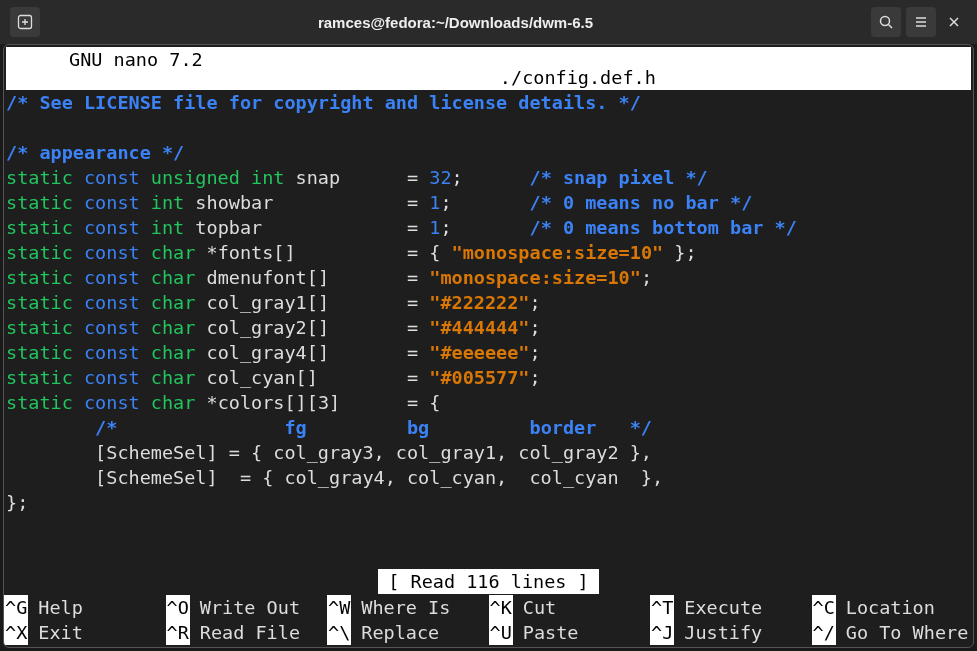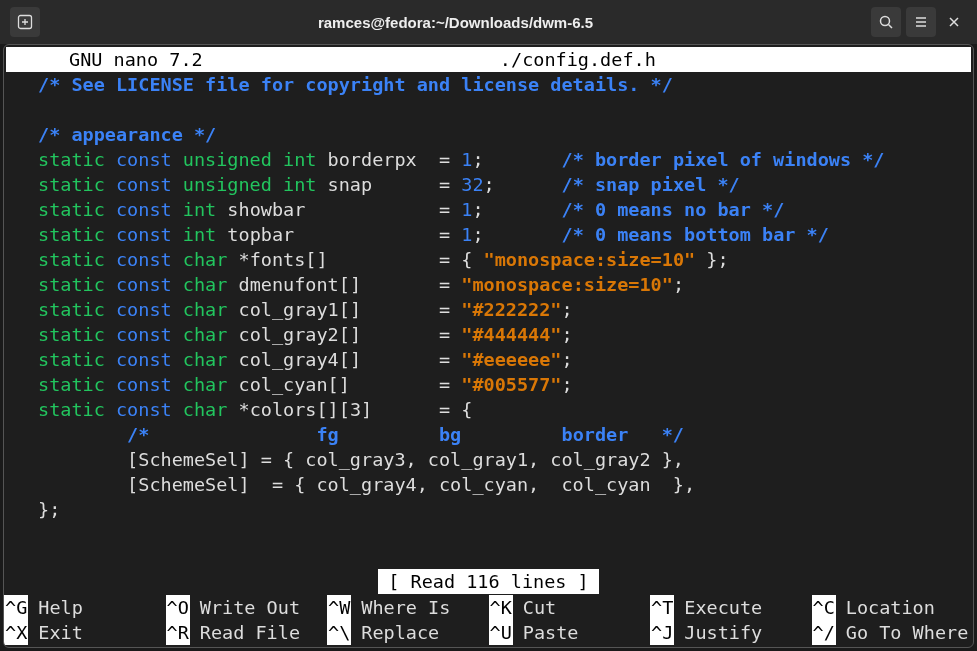--- a/index.html
+++ b/index.html
@@ -66,26 +66,26 @@
   padding: 2px;
   overflow: hidden;
 }
 .nano-header {
   background: #fff;
   color: #000;
   display: flex;
   padding: 0 18px;
 }
 .nano-header-left { flex: 0 0 auto; margin-left: 45px; }
-.nano-header-file { flex: 1; text-align: center; }
+.nano-header-file { flex: 1; text-align: center; margin-top: 18px; }
 
 .editor {
   padding: 0 0;
 }
-.ln { white-space: pre; display: block; margin-left: 32px; }
+.ln { white-space: pre; display: block; }
 
 .cmt { color: #3b82f6; font-weight: bold; }
 .kw-static { color: #22c55e; }
 .kw-const { color: #3b82f6; }
 .kw-type { color: #22c55e; }
 .str { color: #d97706; font-weight: bold; }
 .num { color: #3b82f6; }
 
 .nano-status {
   position: absolute;
@@ -157,21 +157,20 @@
 <div class="terminal">
   <div class="nano-header">
     <span class="nano-header-left">GNU nano 7.2</span>
     <span class="nano-header-file">./config.def.h</span>
   </div>
 
   <div class="editor" id="editor">
       <span class="ln"><span class="cmt">/* See LICENSE file for copyright and license details. */</span></span>
       <span class="ln">&nbsp;</span>
       <span class="ln"><span class="cmt">/* appearance */</span></span>
-      <span class="ln"><span class="kw-static">static</span><span></span><span class="kw-const"> const</span><span class="kw-type"> unsigned int</span><span> borderpx  = </span><span class="num">1</span><span>;       </span><span class="cmt">/* border pixel of windows */</span></span>
       <span class="ln"><span class="kw-static">static</span><span></span><span class="kw-const"> const</span><span class="kw-type"> unsigned int</span><span> snap      = </span><span class="num">32</span><span>;      </span><span class="cmt">/* snap pixel */</span></span>
       <span class="ln"><span class="kw-static">static</span><span></span><span class="kw-const"> const</span><span class="kw-type"> int</span><span> showbar            = </span><span class="num">1</span><span>;       </span><span class="cmt">/* 0 means no bar */</span></span>
       <span class="ln"><span class="kw-static">static</span><span></span><span class="kw-const"> const</span><span class="kw-type"> int</span><span> topbar             = </span><span class="num">1</span><span>;       </span><span class="cmt">/* 0 means bottom bar */</span></span>
       <span class="ln"><span class="kw-static">static</span><span></span><span class="kw-const"> const</span><span class="kw-type"> char</span><span> *fonts[]          = { </span><span class="str">"monospace:size=10"</span><span> };</span></span>
       <span class="ln"><span class="kw-static">static</span><span></span><span class="kw-const"> const</span><span class="kw-type"> char</span><span> dmenufont[]       = </span><span class="str">"monospace:size=10"</span><span>;</span></span>
       <span class="ln"><span class="kw-static">static</span><span></span><span class="kw-const"> const</span><span class="kw-type"> char</span><span> col_gray1[]       = </span><span class="str">"#222222"</span><span>;</span></span>
       <span class="ln"><span class="kw-static">static</span><span></span><span class="kw-const"> const</span><span class="kw-type"> char</span><span> col_gray2[]       = </span><span class="str">"#444444"</span><span>;</span></span>
       <span class="ln"><span class="kw-static">static</span><span></span><span class="kw-const"> const</span><span class="kw-type"> char</span><span> col_gray4[]       = </span><span class="str">"#eeeeee"</span><span>;</span></span>
       <span class="ln"><span class="kw-static">static</span><span></span><span class="kw-const"> const</span><span class="kw-type"> char</span><span> col_cyan[]        = </span><span class="str">"#005577"</span><span>;</span></span>
       <span class="ln"><span class="kw-static">static</span><span></span><span class="kw-const"> const</span><span class="kw-type"> char</span><span> *colors[][3]      = {</span></span>

